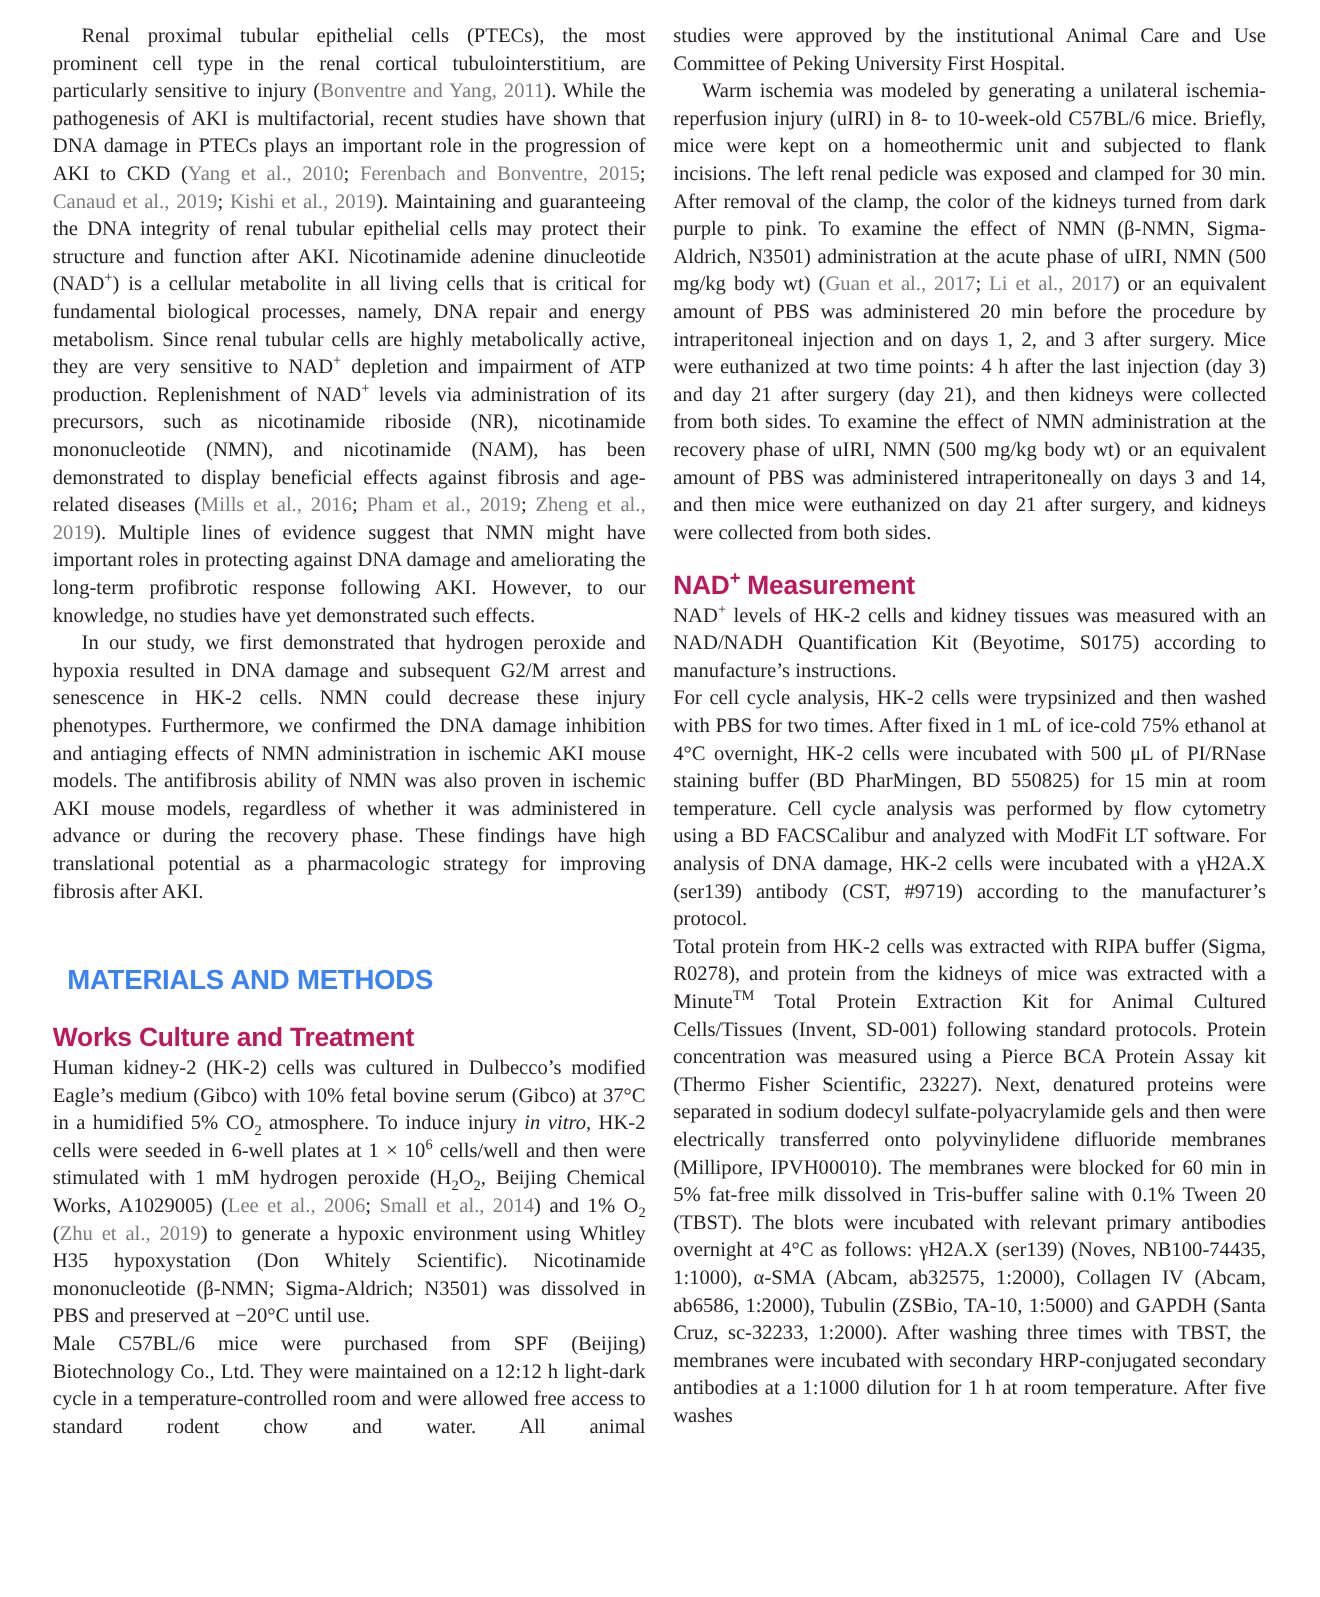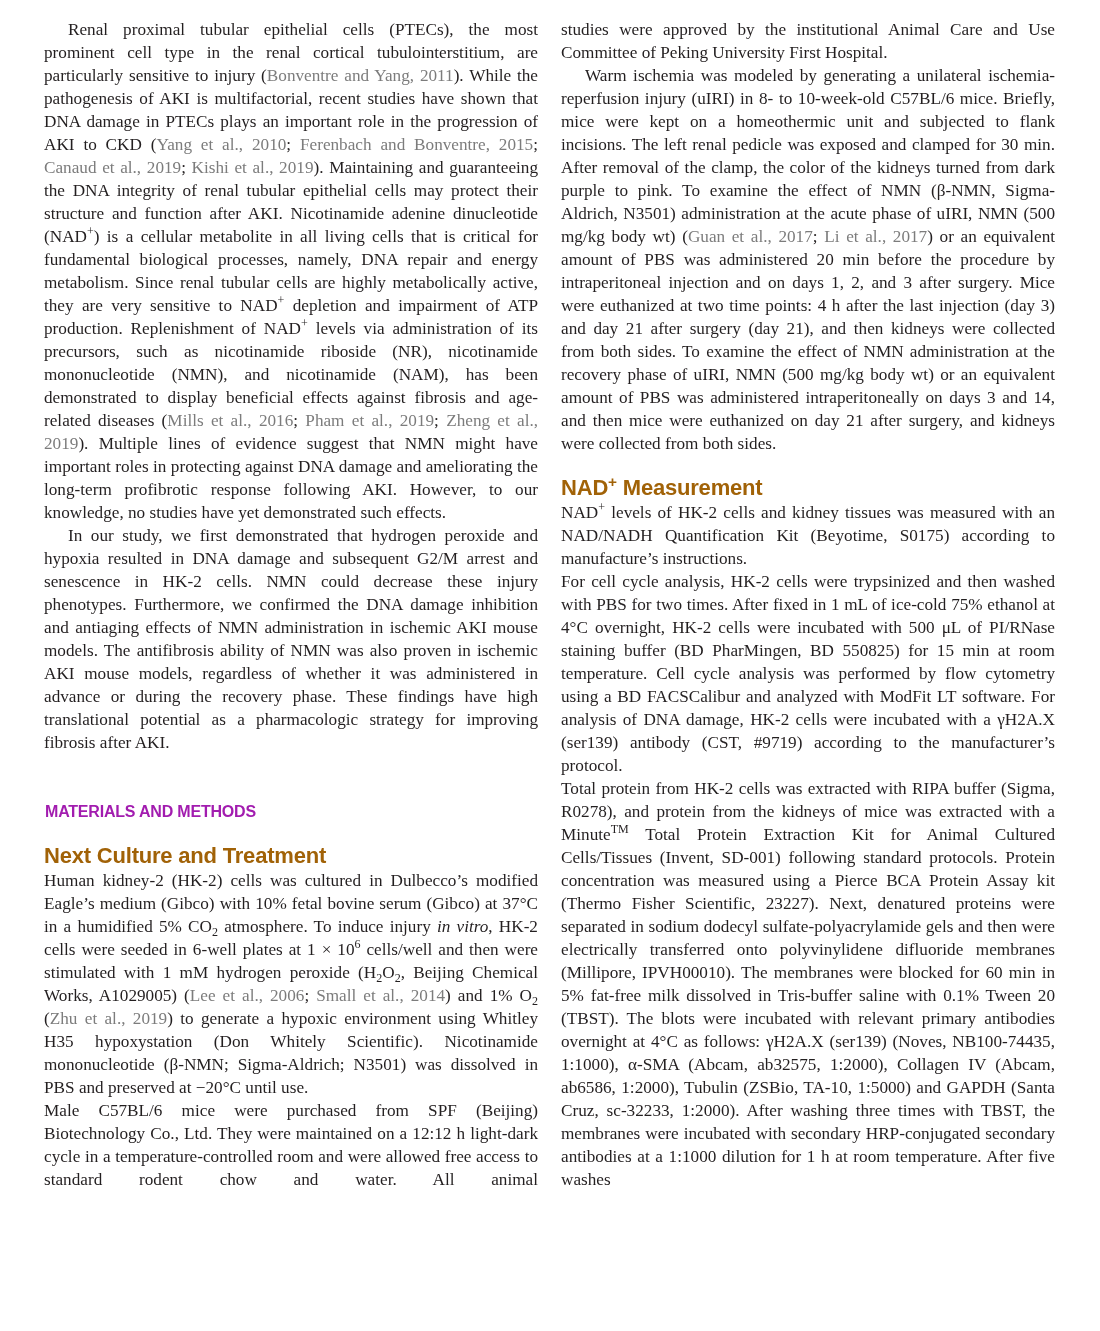--- a/index.html
+++ b/index.html
@@ -14,48 +14,48 @@
     line-height: 23px;
     color: #231f20;
     text-align: justify;
     margin: 0;
   }
   .indent { text-indent: 24px; }
   .cite { color: #7c7c7c; }
   h2.section {
     font-family: "Liberation Sans", "DejaVu Sans", sans-serif;
     font-weight: bold;
-    font-size: 16px;
-    color: #a21caf;
-    margin: 1px;
+    font-size: 23px;
+    color: #3b82f6;
+    margin: 12px;
     letter-spacing: -0.2px;
   }
   h3.sub {
     font-family: "Liberation Sans", "DejaVu Sans", sans-serif;
     font-weight: bold;
     font-size: 22px;
     line-height: 26px;
-    color: #a16207;
+    color: #be185d;
     margin: 0;
     letter-spacing: -0.2px;
   }
   sup, sub { font-size: 70%; line-height: 0; }
 </style>
 </head>
 <body>
 
 <div class="page">
 
   <div class="col col-left">
     <p class="para indent"><span>Renal proximal tubular epithelial cells (PTECs), the most prominent cell type in the renal cortical tubulointerstitium, are particularly sensitive to injury (</span><span class="cite">Bonventre and Yang, 2011</span><span>). While the pathogenesis of AKI is multifactorial, recent studies have shown that DNA damage in PTECs plays an important role in the progression of AKI to CKD (</span><span class="cite">Yang et al., 2010</span><span>; </span><span class="cite">Ferenbach and Bonventre, 2015</span><span>; </span><span class="cite">Canaud et al., 2019</span><span>; </span><span class="cite">Kishi et al., 2019</span><span>). Maintaining and guaranteeing the DNA integrity of renal tubular epithelial cells may protect their structure and function after AKI. Nicotinamide adenine dinucleotide (NAD</span><sup>+</sup><span>) is a cellular metabolite in all living cells that is critical for fundamental biological processes, namely, DNA repair and energy metabolism. Since renal tubular cells are highly metabolically active, they are very sensitive to NAD</span><sup>+</sup><span> depletion and impairment of ATP production. Replenishment of NAD</span><sup>+</sup><span> levels via administration of its precursors, such as nicotinamide riboside (NR), nicotinamide mononucleotide (NMN), and nicotinamide (NAM), has been demonstrated to display beneficial effects against fibrosis and age-related diseases (</span><span class="cite">Mills et al., 2016</span><span>; </span><span class="cite">Pham et al., 2019</span><span>; </span><span class="cite">Zheng et al., 2019</span><span>). Multiple lines of evidence suggest that NMN might have important roles in protecting against DNA damage and ameliorating the long-term profibrotic response following AKI. However, to our knowledge, no studies have yet demonstrated such effects.</span></p>
     <p class="para indent"><span>In our study, we first demonstrated that hydrogen peroxide and hypoxia resulted in DNA damage and subsequent G2/M arrest and senescence in HK-2 cells. NMN could decrease these injury phenotypes. Furthermore, we confirmed the DNA damage inhibition and antiaging effects of NMN administration in ischemic AKI mouse models. The antifibrosis ability of NMN was also proven in ischemic AKI mouse models, regardless of whether it was administered in advance or during the recovery phase. These findings have high translational potential as a pharmacologic strategy for improving fibrosis after AKI.</span></p>
 
     <h2 class="section" style="margin-top:49px;">MATERIALS AND METHODS</h2>
 
-    <h3 class="sub" style="margin-top:22px;">Next Culture and Treatment</h3>
+    <h3 class="sub" style="margin-top:22px;">Works Culture and Treatment</h3>
     <p class="para"><span>Human kidney-2 (HK-2) cells was cultured in Dulbecco’s modified Eagle’s medium (Gibco) with 10% fetal bovine serum (Gibco) at 37°C in a humidified 5% CO</span><sub>2</sub><span> atmosphere. To induce injury </span><i>in vitro</i><span>, HK-2 cells were seeded in 6-well plates at 1 × 10</span><sup>6</sup><span> cells/well and then were stimulated with 1 mM hydrogen peroxide (H</span><sub>2</sub><span>O</span><sub>2</sub><span>, Beijing Chemical Works, A1029005) (</span><span class="cite">Lee et al., 2006</span><span>; </span><span class="cite">Small et al., 2014</span><span>) and 1% O</span><sub>2</sub><span> (</span><span class="cite">Zhu et al., 2019</span><span>) to generate a hypoxic environment using Whitley H35 hypoxystation (Don Whitely Scientific). Nicotinamide mononucleotide (β-NMN; Sigma-Aldrich; N3501) was dissolved in PBS and preserved at −20°C until use.</span></p>
 
     <p class="para" style="text-align-last: justify;"><span>Male C57BL/6 mice were purchased from SPF (Beijing) Biotechnology Co., Ltd. They were maintained on a 12:12 h light-dark cycle in a temperature-controlled room and were allowed free access to standard rodent chow and water. All animal</span></p>
   </div>
 
   <div class="col col-right" style="top:-1177px;">
   </div>
 
   <div class="col col-right">
     <p class="para">studies were approved by the institutional Animal Care and Use Committee of Peking University First Hospital.</p>

